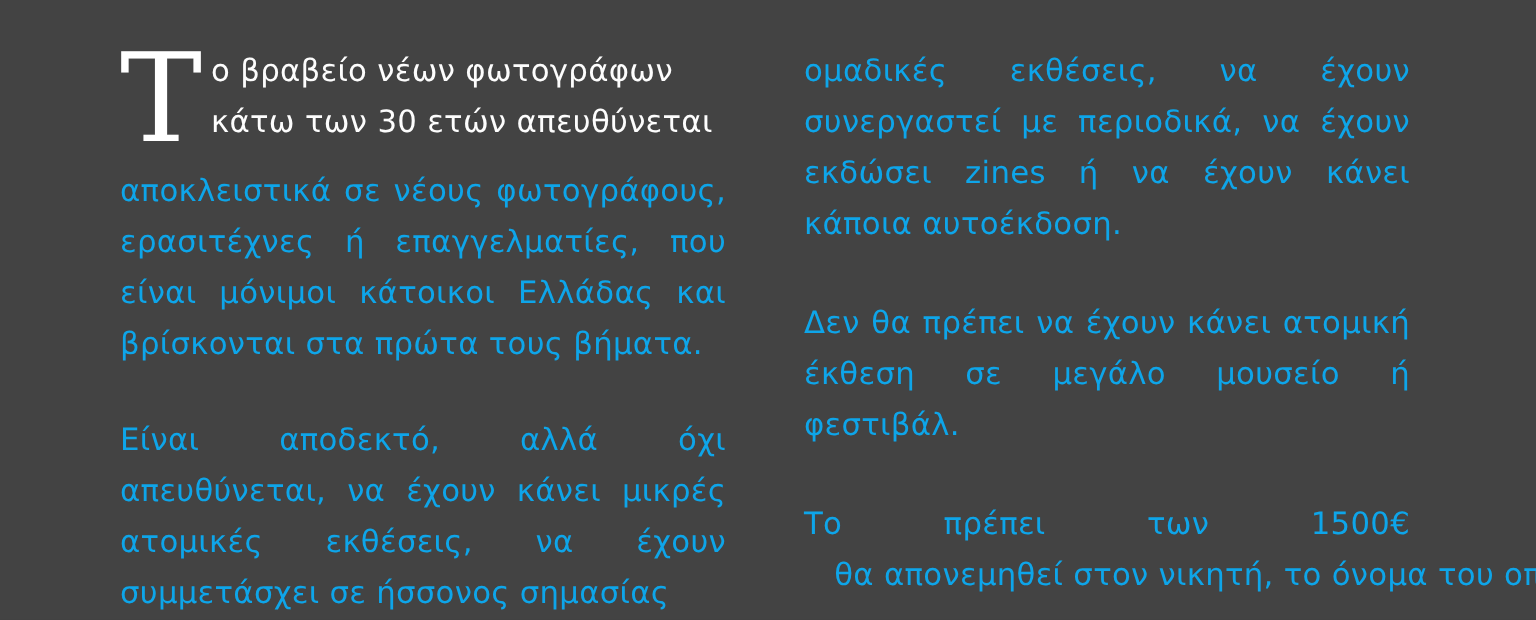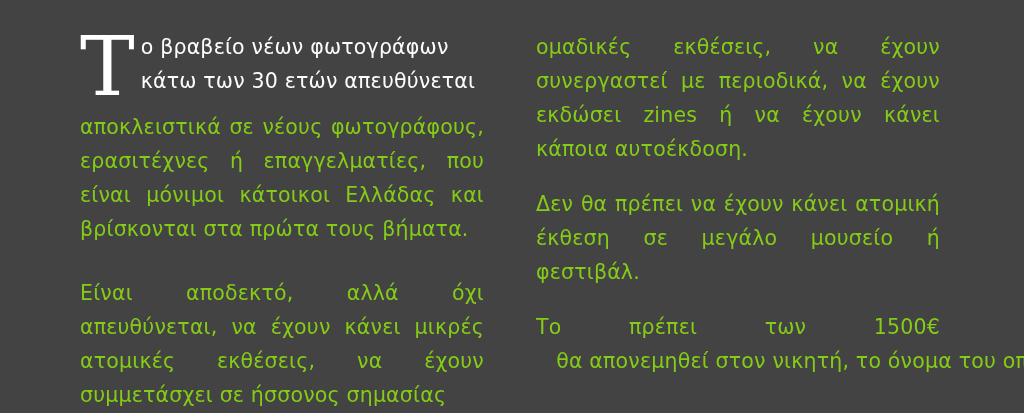--- a/index.html
+++ b/index.html
@@ -28,28 +28,28 @@
     width: 404px;
     flex: 0 0 404px;
     display: flex;
     flex-direction: column;
   }
   .para {
     font-size: 20.5px;
     line-height: 34px;
     letter-spacing: 0.2px;
     text-align: justify;
-    color: #84cc16;
+    color: #0ea5e9;
     margin: 0;
   }
   .para.gap-top {
     margin-top: 30px;
   }
   .para.gap-small {
-    margin-top: 21px;
+    margin-top: 32px;
   }
   .dropcap-para {
     font-size: 20.5px;
     line-height: 34px;
     letter-spacing: 0.2px;
     text-align: left;
     color: #fdfdfd;
     margin: 0;
     min-height: 80px;
   }

